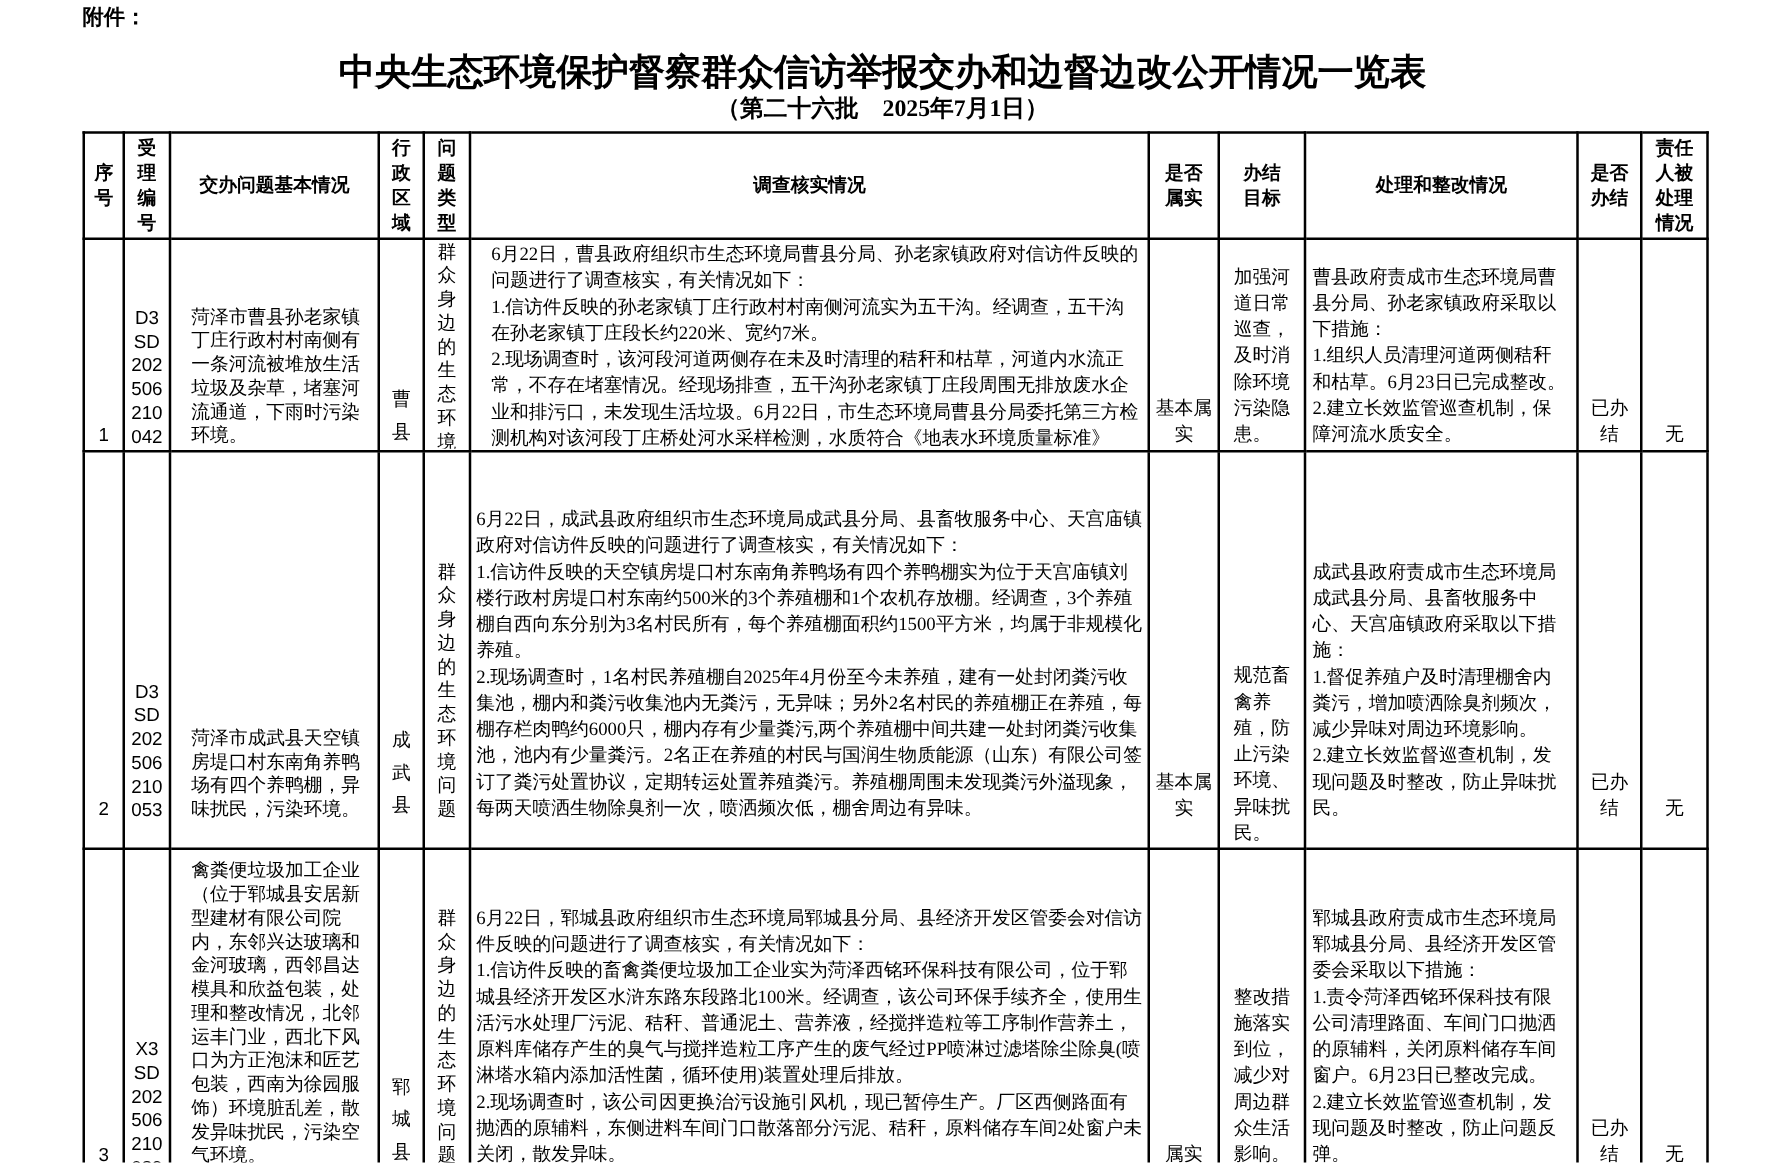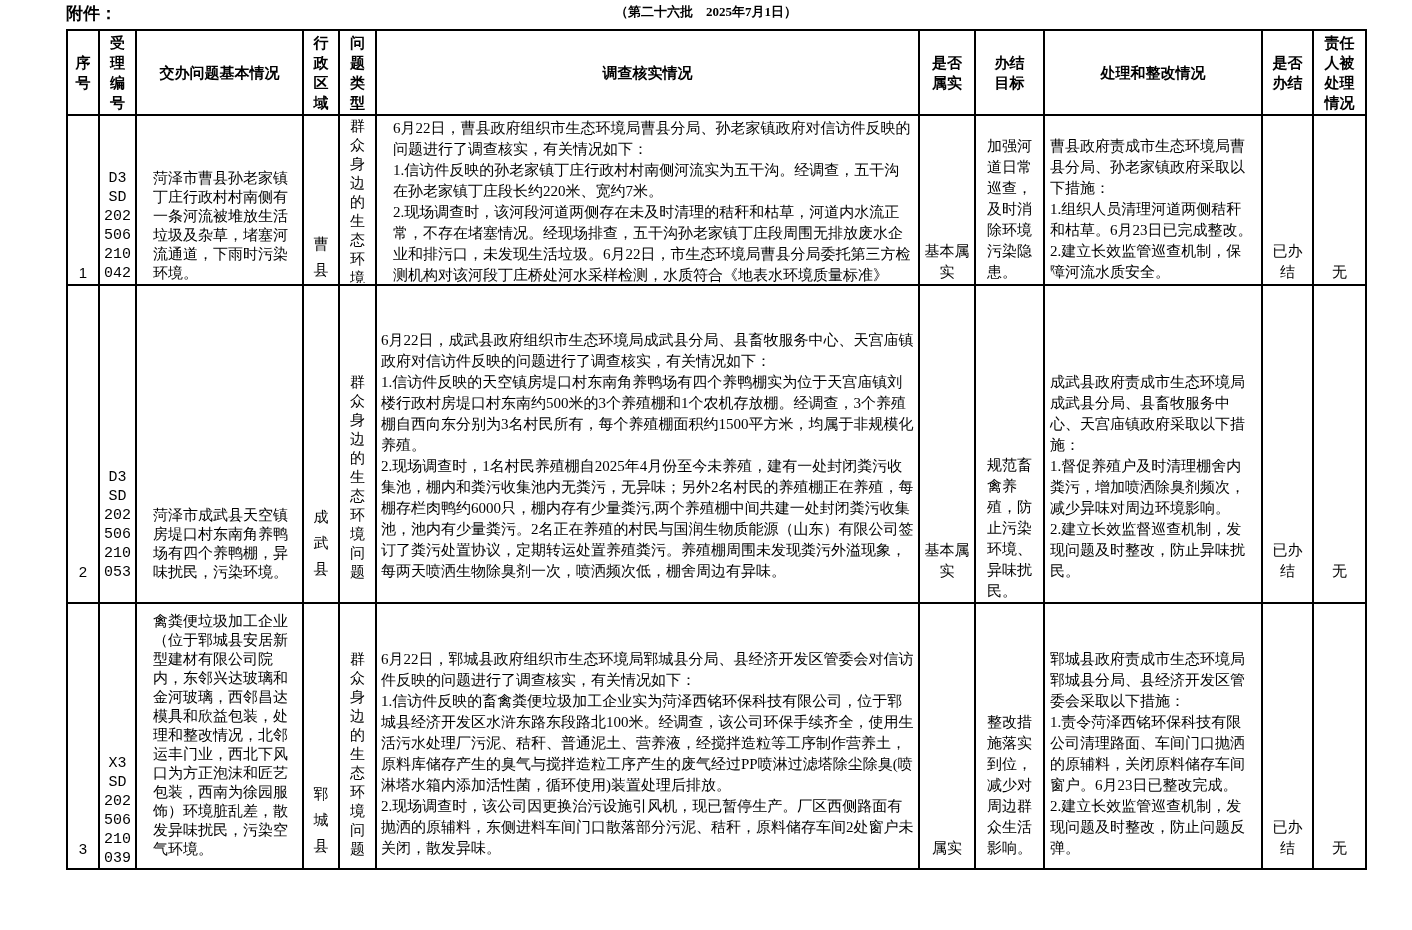--- a/index.html
+++ b/index.html
@@ -28,21 +28,21 @@
     padding-top: 40px;
     text-align: center;
     font-family: "Liberation Sans", sans-serif;
     font-weight: bold;
     font-size: 29px;
     line-height: 36px;
   }
   .subtitle {
     text-align: center;
     font-weight: bold;
-    font-size: 13px;
+    font-size: 19px;
     line-height: 16px;
     margin-top: 4px;
   }
   table.grid {
     border-collapse: collapse;
     table-layout: fixed;
     margin: 9px 0 0 66px;
     width: 1301px;
   }
   .grid th, .grid td {
@@ -80,40 +80,41 @@
     justify-content: center;
   }
   .val {
     white-space: pre-line;
     font-size: 15px;
     line-height: 21px;
     text-align: center;
   }
   
   .cell-sn .val { font-family: "Liberation Sans", sans-serif; }
-  .cell-case-no .val { font-family: Liberation Mono, monospace; line-height: 19px; }
+  .cell-case-no .val { font-family: Liberation Sans, sans-serif; line-height: 19px; }
   .cell-issue .clip { justify-content: flex-start; padding: 0 4px; margin-left: 12px; }
   .cell-issue .val { text-align: left; line-height: 19px; }
   .cell-region .val { line-height: 26px; }
   .cell-issue-type .val { line-height: 19px; }
   .cell-verification .clip { justify-content: flex-start; padding: 0 4px; }
   .cell-verification .val { text-align: left; line-height: 21px; }
   .cell-target .clip { padding: 0 8px; }
   .cell-target .val { text-align: left; }
   .cell-handling .clip { justify-content: flex-start; padding: 0 5px; }
   .cell-handling .val { text-align: left; line-height: 21px; }
   
   .row-0 .cell-issue-type .clip { align-items: flex-start; }
   .row-0 .cell-verification .clip { align-items: flex-start; padding-top: 2px; }
 </style>
 </head>
 <body>
 
 <div>
   <div class="attachment">附件：</div>
+  <h1 class="title">中央生态环境保护督察群众信访举报交办和边督边改公开情况一览表</h1>
   <div class="subtitle">（第二十六批　2025年7月1日）</div>
 
   <table class="grid">
     <colgroup>
       <col class="col-sn">
         <col class="col-case-no">
         <col class="col-issue">
         <col class="col-region">
       <col class="col-issue-type">
         <col class="col-verification">
@@ -215,21 +216,21 @@
               <span class="val">加强河
 道日常
 巡查，
 及时消
 除环境
 污染隐
 患。</span>
             </div>
           </td>
           <td class="cell cell-handling">
-            <div class="clip" style="height: 166px; border-radius: 30px;">
+            <div class="clip" style="height: 166px;">
               <span class="val">曹县政府责成市生态环境局曹县分局、孙老家镇政府采取以下措施：
 1.组织人员清理河道两侧秸秆和枯草。6月23日已完成整改。
 2.建立长效监管巡查机制，保障河流水质安全。</span>
             </div>
           </td>
           <td class="cell cell-is-closed">
             <div class="clip" style="height: 166px;">
               <span class="val">已办
 结</span>
             </div>

